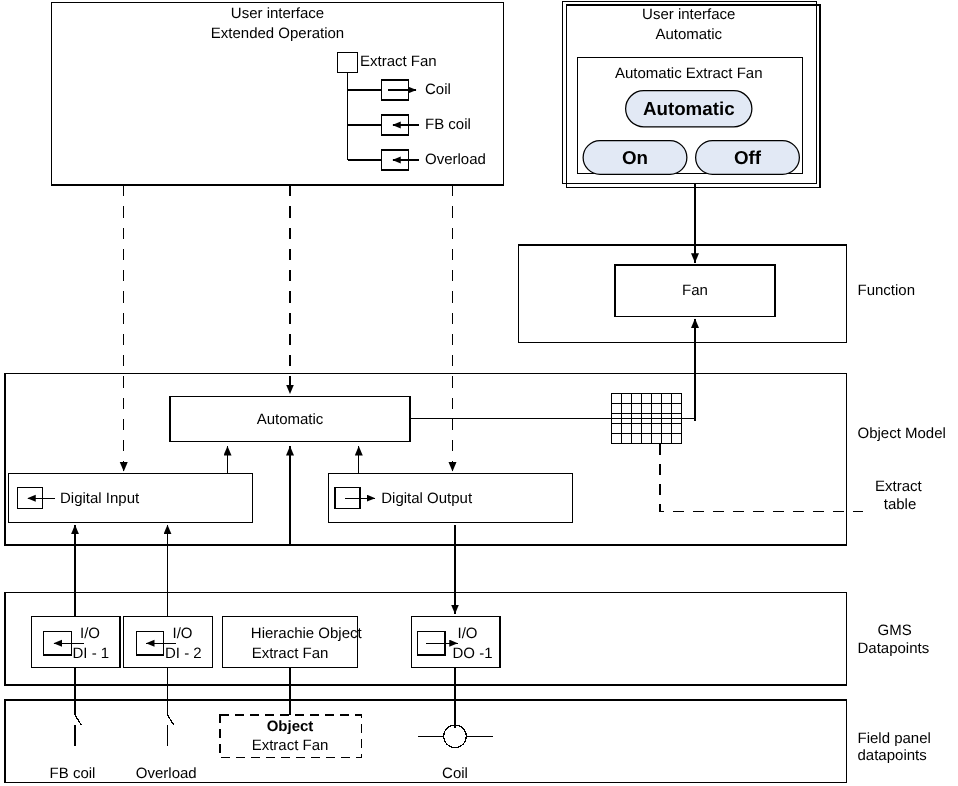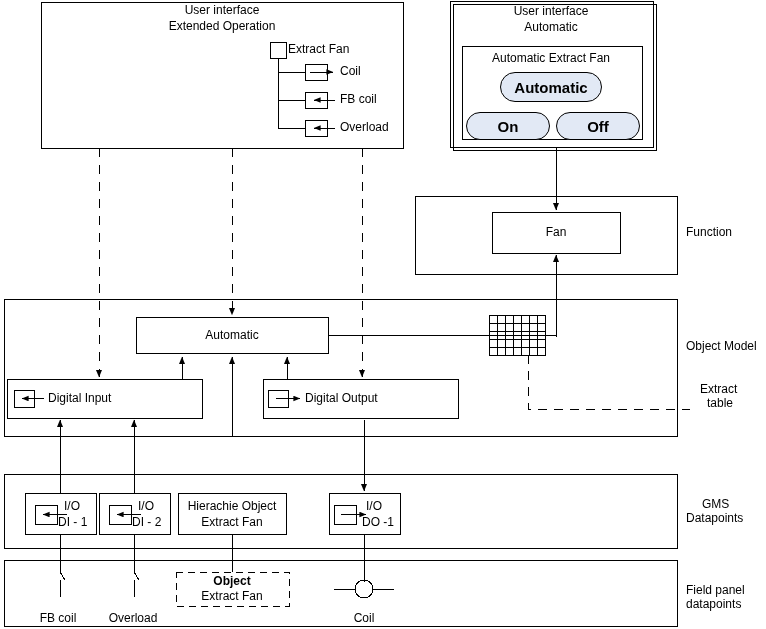--- a/index.html
+++ b/index.html
@@ -145,21 +145,21 @@
   <div class="lbl" style="left:48px;top:392px;">Digital Input</div>
   <div class="lbl" style="left:305px;top:392px;">Digital Output</div>
   <div class="band-lbl" style="left:686px;top:339px;">Object Model</div>
   <div class="band-lbl" style="left:700px;top:382px;">Extract</div>
   <div class="band-lbl" style="left:707px;top:396px;">table</div>
 
   <div class="lbl" style="left:64px;top:500px;">I/O</div>
   <div class="lbl" style="left:58px;top:516px;">DI - 1</div>
   <div class="lbl" style="left:138px;top:500px;">I/O</div>
   <div class="lbl" style="left:132px;top:516px;">DI - 2</div>
-  <div class="lbl ctr" style="left:232px;top:500px;">Hierachie Object</div>
+  <div class="lbl ctr" style="left:245px;top:500px;">Hierachie Object</div>
   <div class="lbl ctr" style="left:232px;top:516px;">Extract Fan</div>
   <div class="lbl" style="left:366px;top:500px;">I/O</div>
   <div class="lbl" style="left:362px;top:516px;">DO -1</div>
   <div class="band-lbl" style="left:702px;top:497px;">GMS</div>
   <div class="band-lbl" style="left:686px;top:511px;">Datapoints</div>
 
   <div class="lbl ctr" style="left:232px;top:575px;font-weight:bold;">Object</div>
   <div class="lbl ctr" style="left:232px;top:590px;">Extract Fan</div>
   <div class="lbl ctr" style="left:58px;top:612px;">FB coil</div>
   <div class="lbl ctr" style="left:133px;top:612px;">Overload</div>

